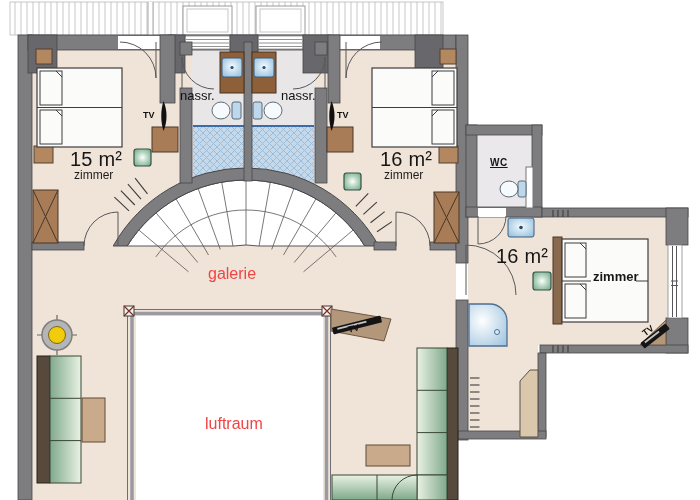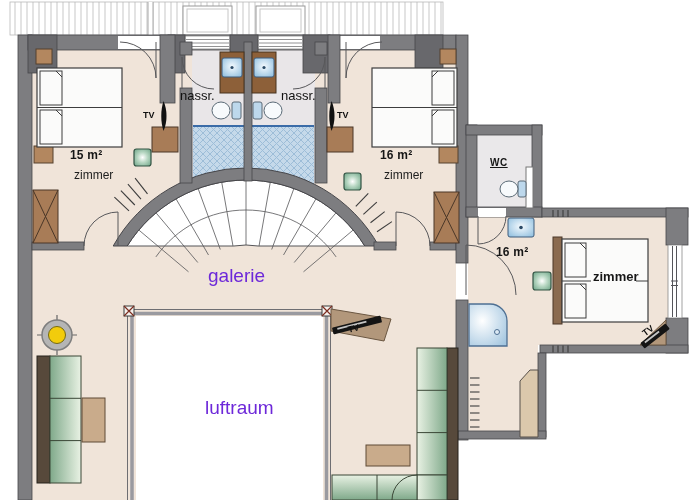--- a/index.html
+++ b/index.html
@@ -1,24 +1,24 @@
 <!DOCTYPE html>
 <html><head>
 <meta charset="utf-8">
 <style>
   html,body{margin:0;padding:0;background:#fff;}
   #plan{position:relative;width:700px;height:500px;background:#ffffff;overflow:hidden;
         font-family:"Liberation Sans",sans-serif;}
   #plan svg{position:absolute;left:0;top:0;}
   .lbl{position:absolute;color:#161616;white-space:nowrap;line-height:1;}
-  .area{font-weight:700;font-size:12px;letter-spacing:.2px;}
+  .area{font-weight:400;font-size:20px;letter-spacing:.2px;}
   .sub{font-size:12px;color:#1d1d1d;}
   .nassr{font-size:13px;color:#111;}
   .wc{font-size:10px;font-weight:700;letter-spacing:.5px;text-decoration:underline;}
-  .big{font-size:19px;color:#6d28d9;}
+  .big{font-size:16px;color:#ef4444;}
   .bedlbl{font-size:13px;font-weight:700;}
   .tv{font-size:9px;font-weight:700;color:#101010;}
   .rot{transform-origin:0 0;}
 </style>
 </head>
 <body>
 
 <div id="plan">
 <svg width="700" height="500" viewBox="0 0 700 500">
   <defs>
@@ -371,18 +371,18 @@
 <div class="lbl area" style="left:70px;top:149px">15 m²</div>
 <div class="lbl sub" style="left:74px;top:169px">zimmer</div>
 <div class="lbl area" style="left:380px;top:149px">16 m²</div>
 <div class="lbl sub" style="left:384px;top:169px">zimmer</div>
 <div class="lbl nassr" style="left:180px;top:89px">nassr.</div>
 <div class="lbl nassr" style="left:281px;top:89px">nassr.</div>
 <div class="lbl wc" style="left:490px;top:158px">WC</div>
 <div class="lbl area" style="left:496px;top:246px">16 m²</div>
 <div class="lbl bedlbl" style="left:593px;top:270px">zimmer</div>
 <div class="lbl big" style="left:208px;top:266px">galerie</div>
-<div class="lbl big" style="left:205px;top:398px">luftraum</div>
+<div class="lbl big" style="left:205px;top:416px">luftraum</div>
 <div class="lbl tv" style="left:143px;top:111px">TV</div>
 <div class="lbl tv" style="left:337px;top:111px">TV</div>
 <div class="lbl tv rot" style="left:347px;top:326px;transform:rotate(-14deg)">TV</div>
 <div class="lbl tv rot" style="left:641px;top:331px;transform:rotate(-38deg)">TV</div>
 </div>
 
 </body></html>

